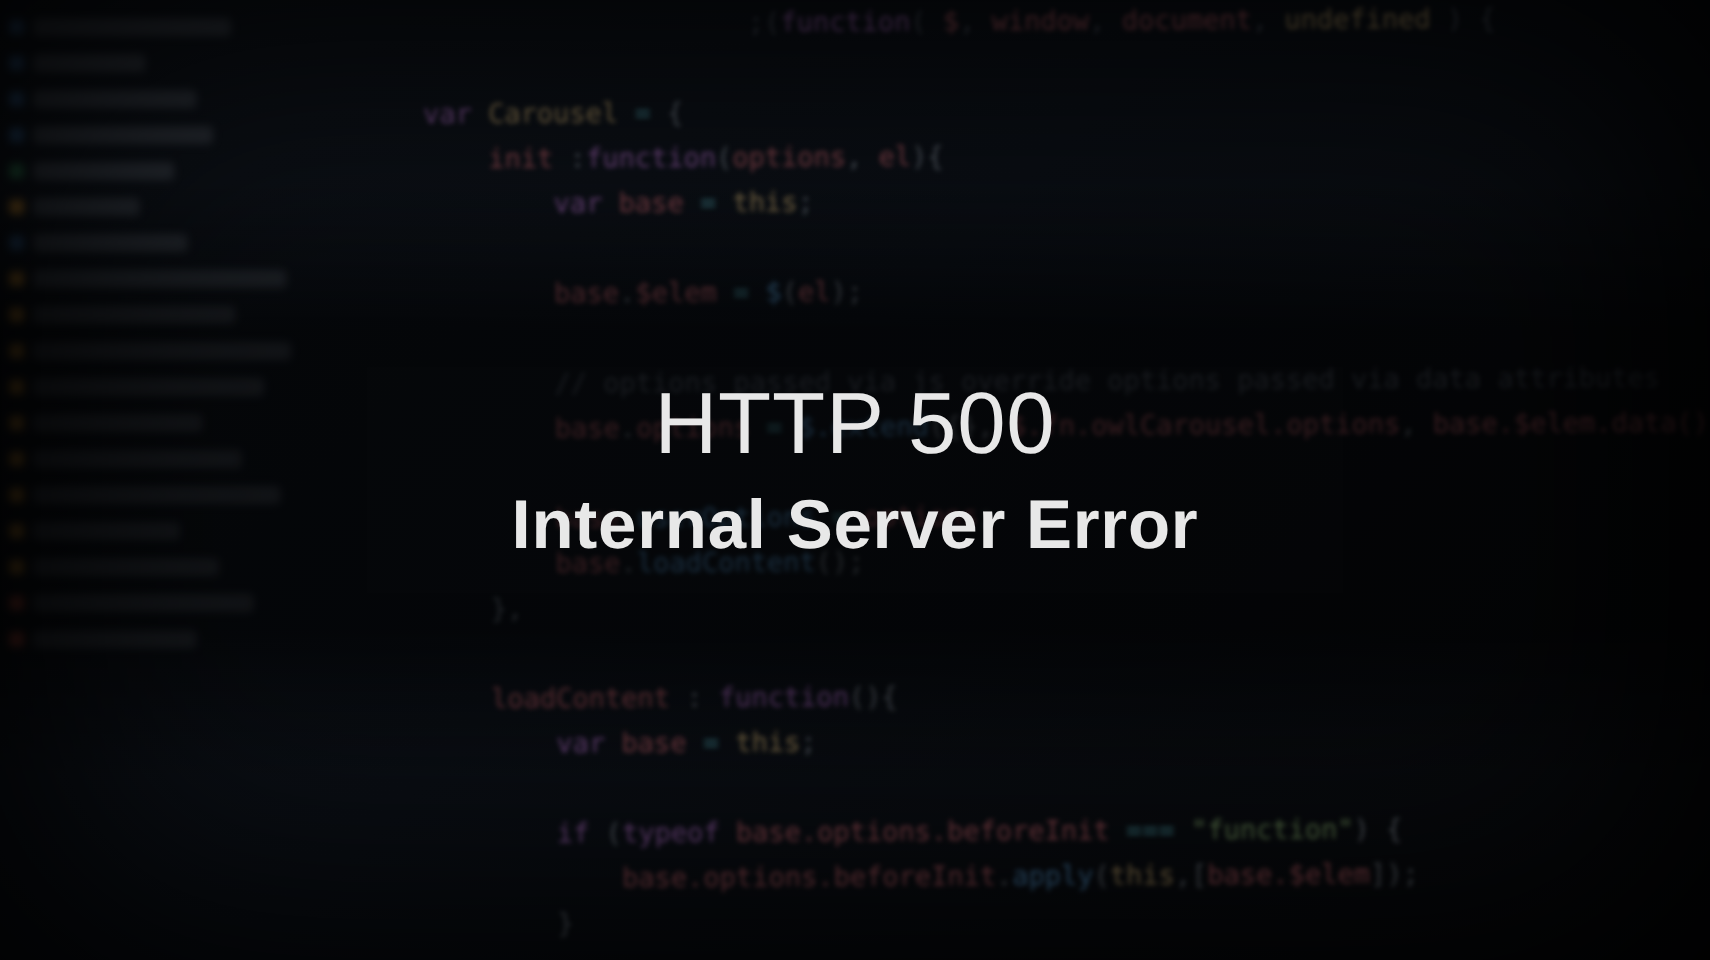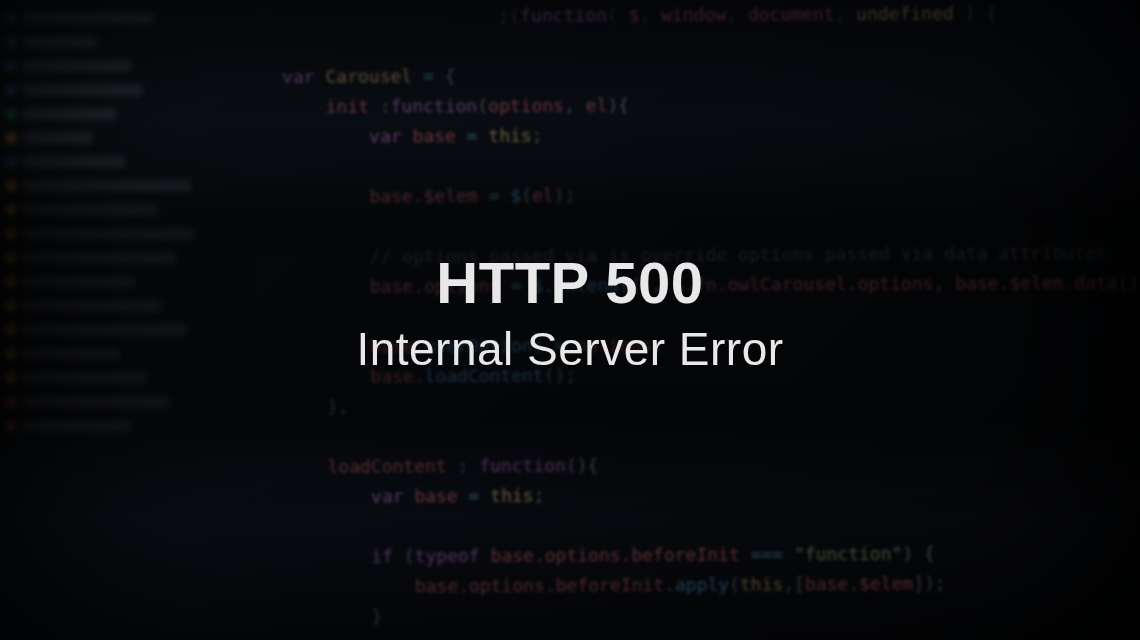--- a/index.html
+++ b/index.html
@@ -15,22 +15,22 @@
   .code .fn{color:#61afef}
   .code .id{color:#e06c75}
   .code .str{color:#98c379}
   .code .op{color:#56b6c2}
   .code .cm{color:#5c6370}
   .code .th{color:#e5c07b}
   
   .band{position:absolute;left:0;top:120px;width:1140px;height:400px;background:linear-gradient(180deg,rgba(0,0,0,0) 0%,rgba(0,0,0,.55) 25%,rgba(0,0,0,.55) 75%,rgba(0,0,0,0) 100%)}
   
   .title-wrap{position:absolute;left:0;top:250px;width:1140px;text-align:center;color:#e8e8e8;font-weight:300;letter-spacing:.5px}
-  .title-main{font-size:58px;line-height:1.15;font-weight:700}
-  .title-sub{font-size:46px;line-height:1.25;font-weight:400;margin-top:4px}
+  .title-main{font-size:58px;line-height:1.15;font-weight:400}
+  .title-sub{font-size:46px;line-height:1.25;font-weight:700;margin-top:4px}
   
   .vig{position:absolute;inset:0;pointer-events:none;box-shadow:inset 0 0 180px 40px rgba(0,0,0,.9)}
 </style>
 </head>
 <body>
 
 <div class="stage">
 
   <div class="sidebar" id="sb">
       <div class="sb-item">

